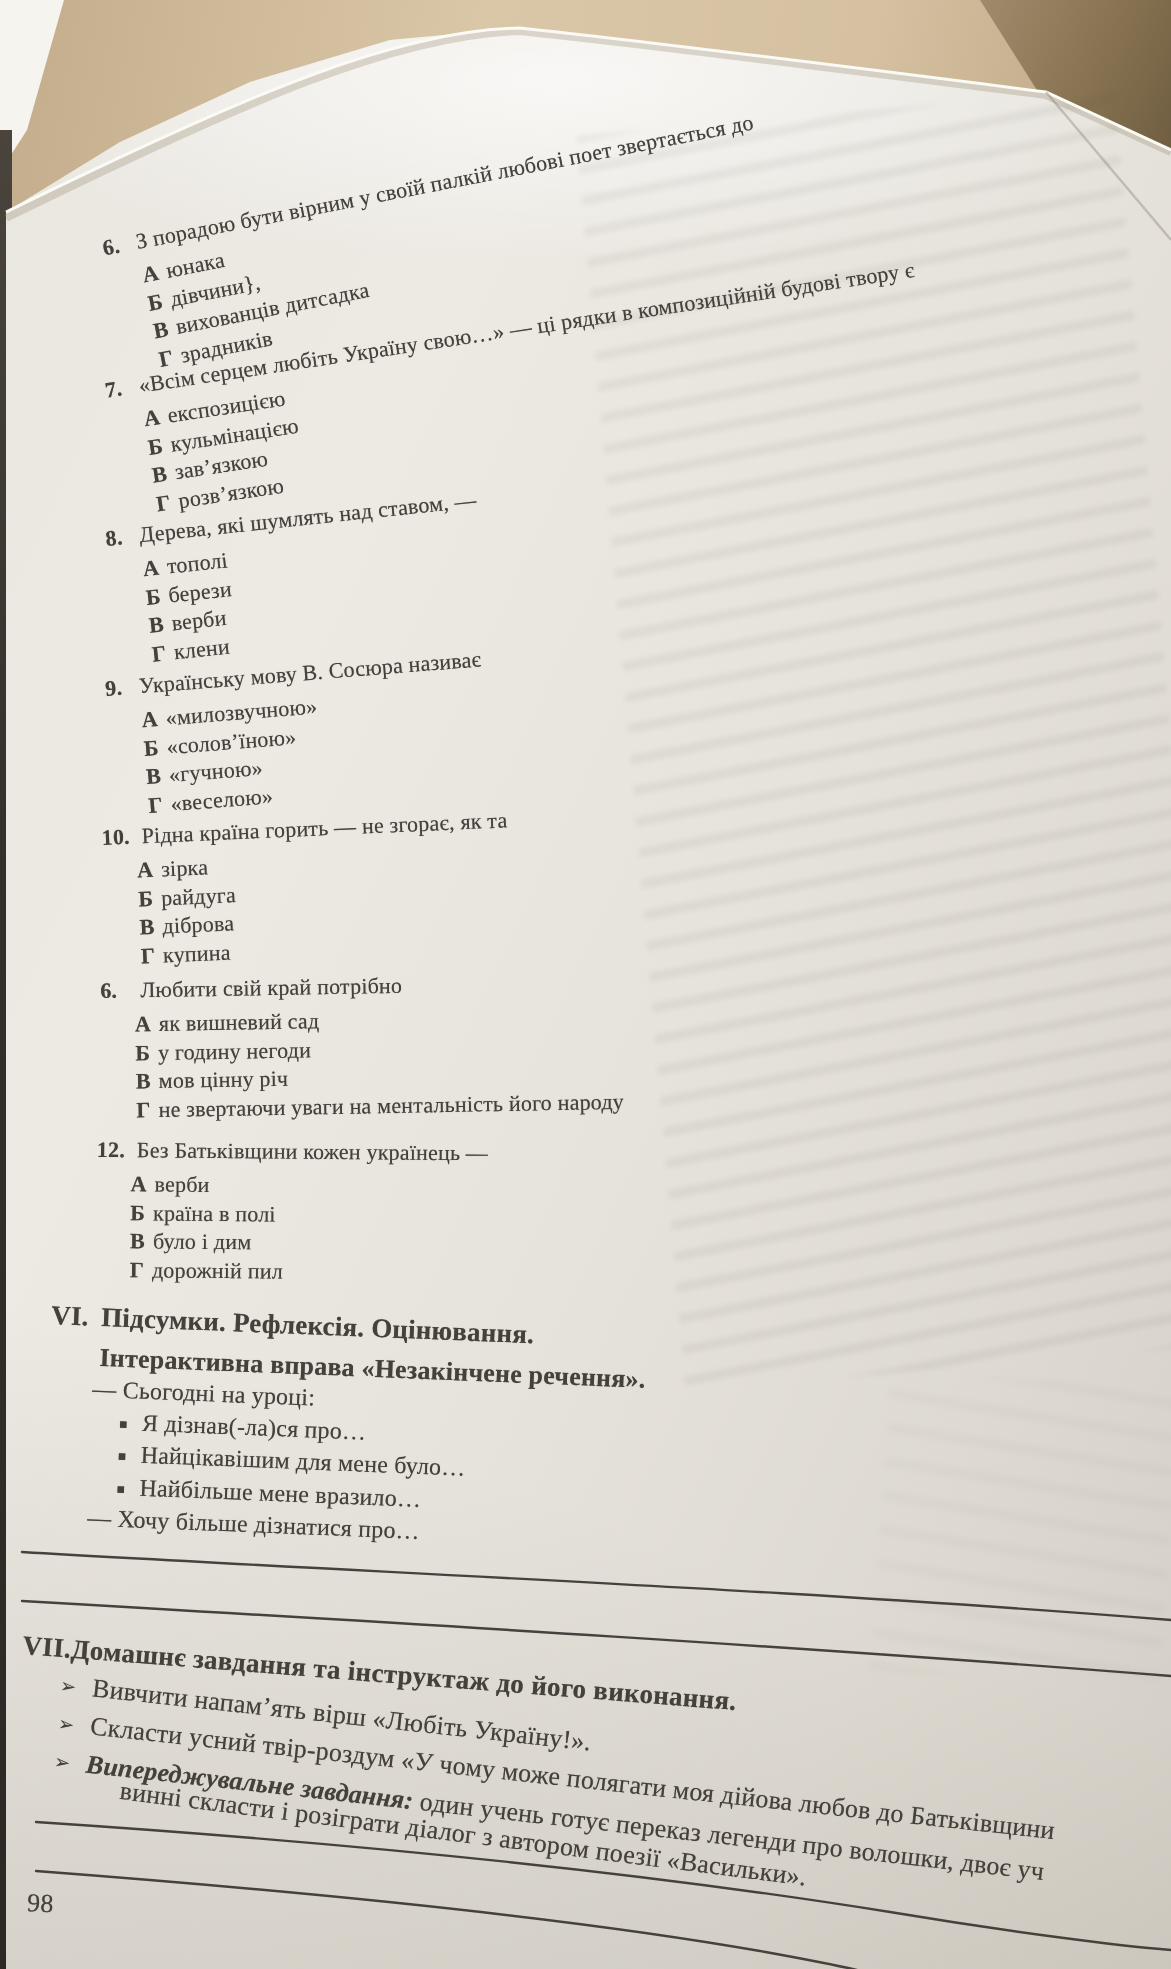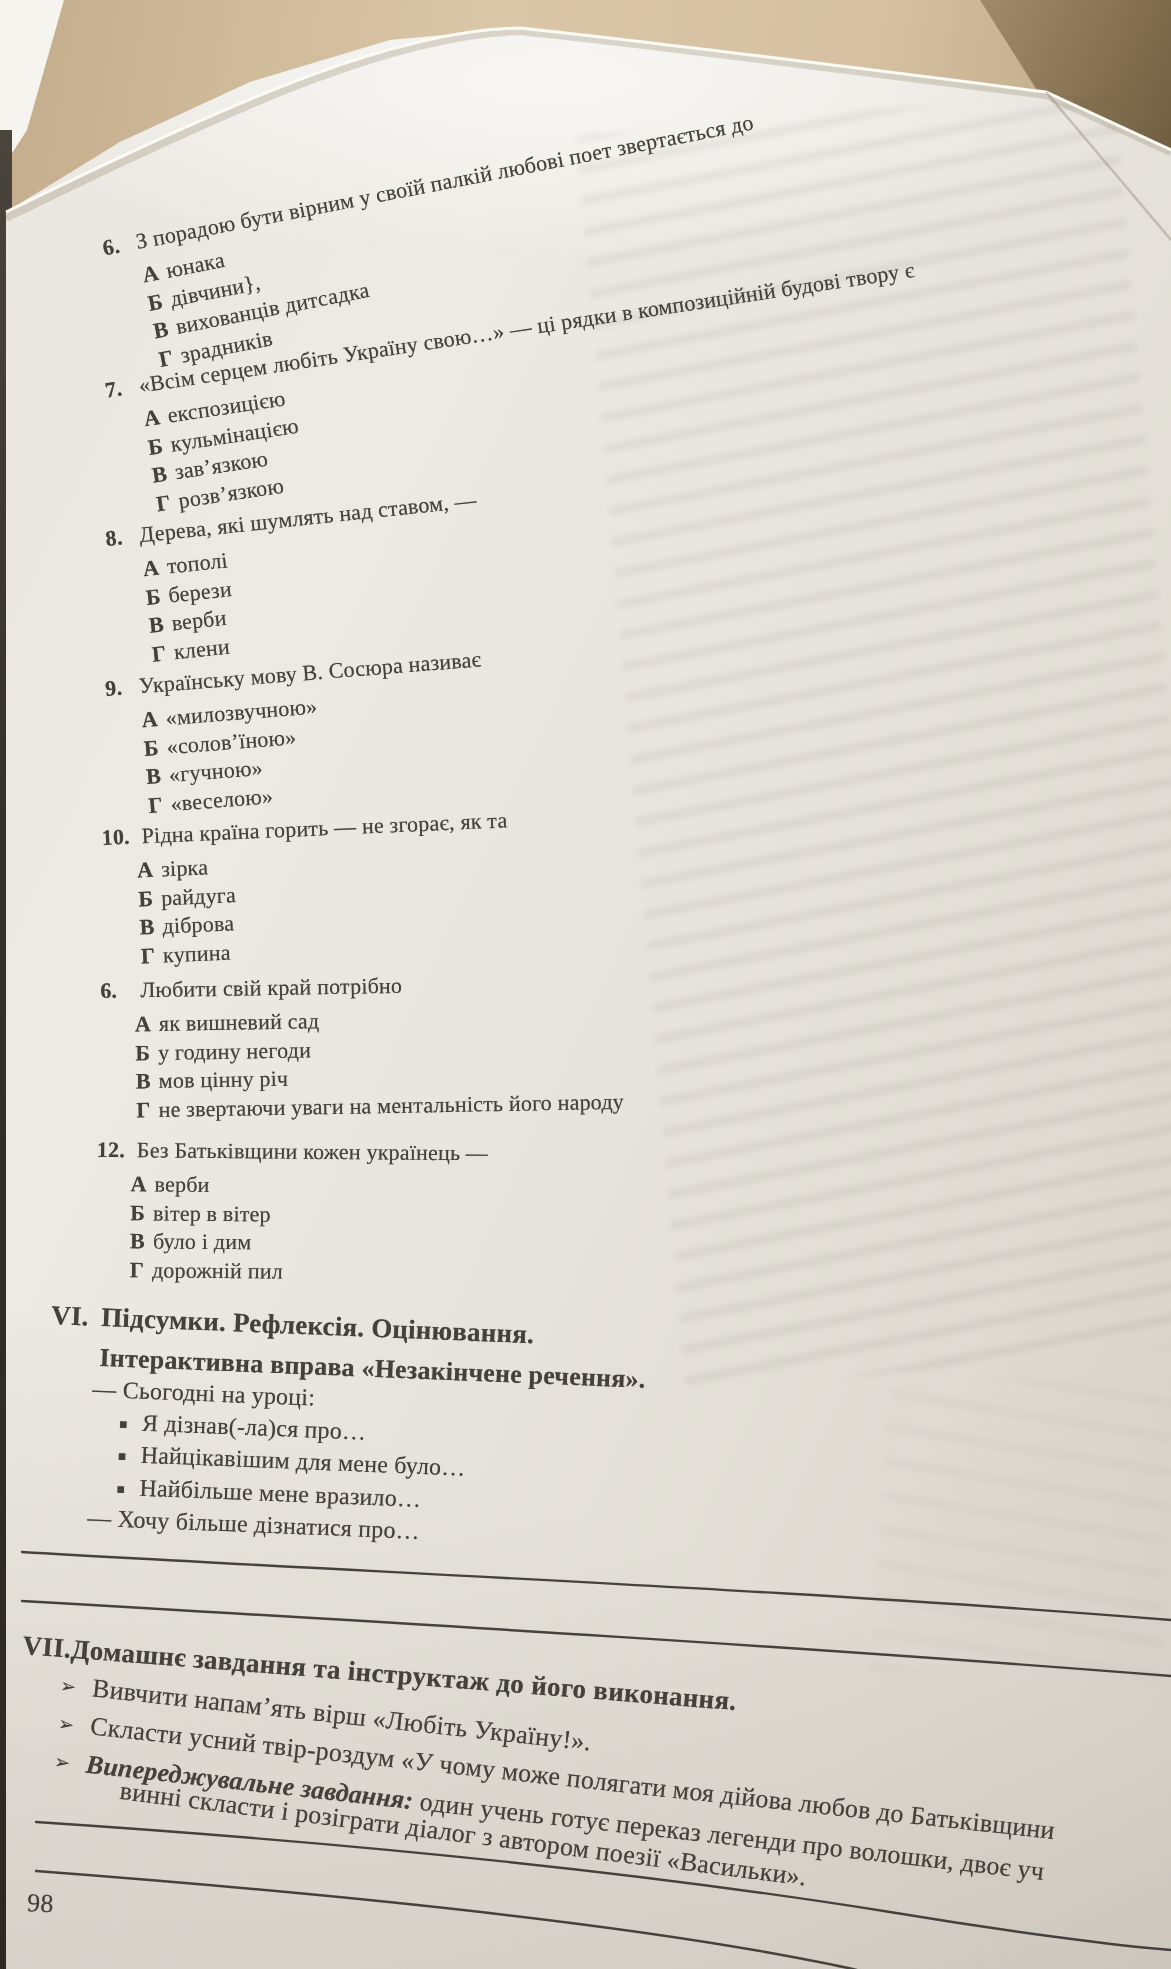--- a/index.html
+++ b/index.html
@@ -124,21 +124,21 @@
     <div class="stem"><span class="qnum">6.</span><span>Любити свій край потрібно</span></div>
     <div class="opt"><b>А</b><span>як вишневий сад</span></div>
     <div class="opt"><b>Б</b><span>у годину негоди</span></div>
     <div class="opt"><b>В</b><span>мов цінну річ</span></div>
     <div class="opt"><b>Г</b><span>не звертаючи уваги на ментальність його народу</span></div>
   </div>
 
   <div class="blk q wide" style="left:97px;top:1135px;transform:rotate(0.5deg)">
     <div class="stem"><span class="qnum">12.</span><span>Без Батьківщини кожен українець —</span></div>
     <div class="opt"><b>А</b><span>верби</span></div>
-    <div class="opt"><b>Б</b><span>вітер в вітер</span></div>
+    <div class="opt"><b>Б</b><span>країна в полі</span></div>
     <div class="opt"><b>В</b><span>було і дим</span></div>
     <div class="opt"><b>Г</b><span>дорожній пил</span></div>
   </div>
 
   <div class="blk" style="left:52px;top:1298px;transform:rotate(2.3deg)">
     <div class="vi-head"><span class="rn">VI.</span><span>Підсумки. Рефлексія. Оцінювання.</span></div>
     <div class="vi-sub">Інтерактивна вправа «Незакінчене речення».</div>
     <div class="vi-dash">— Сьогодні на уроці:</div>
     <div class="vi-bullet"><span class="sq">▪</span><span>Я дізнав(-ла)ся про…</span></div>
     <div class="vi-bullet"><span class="sq">▪</span><span>Найцікавішим для мене було…</span></div>

